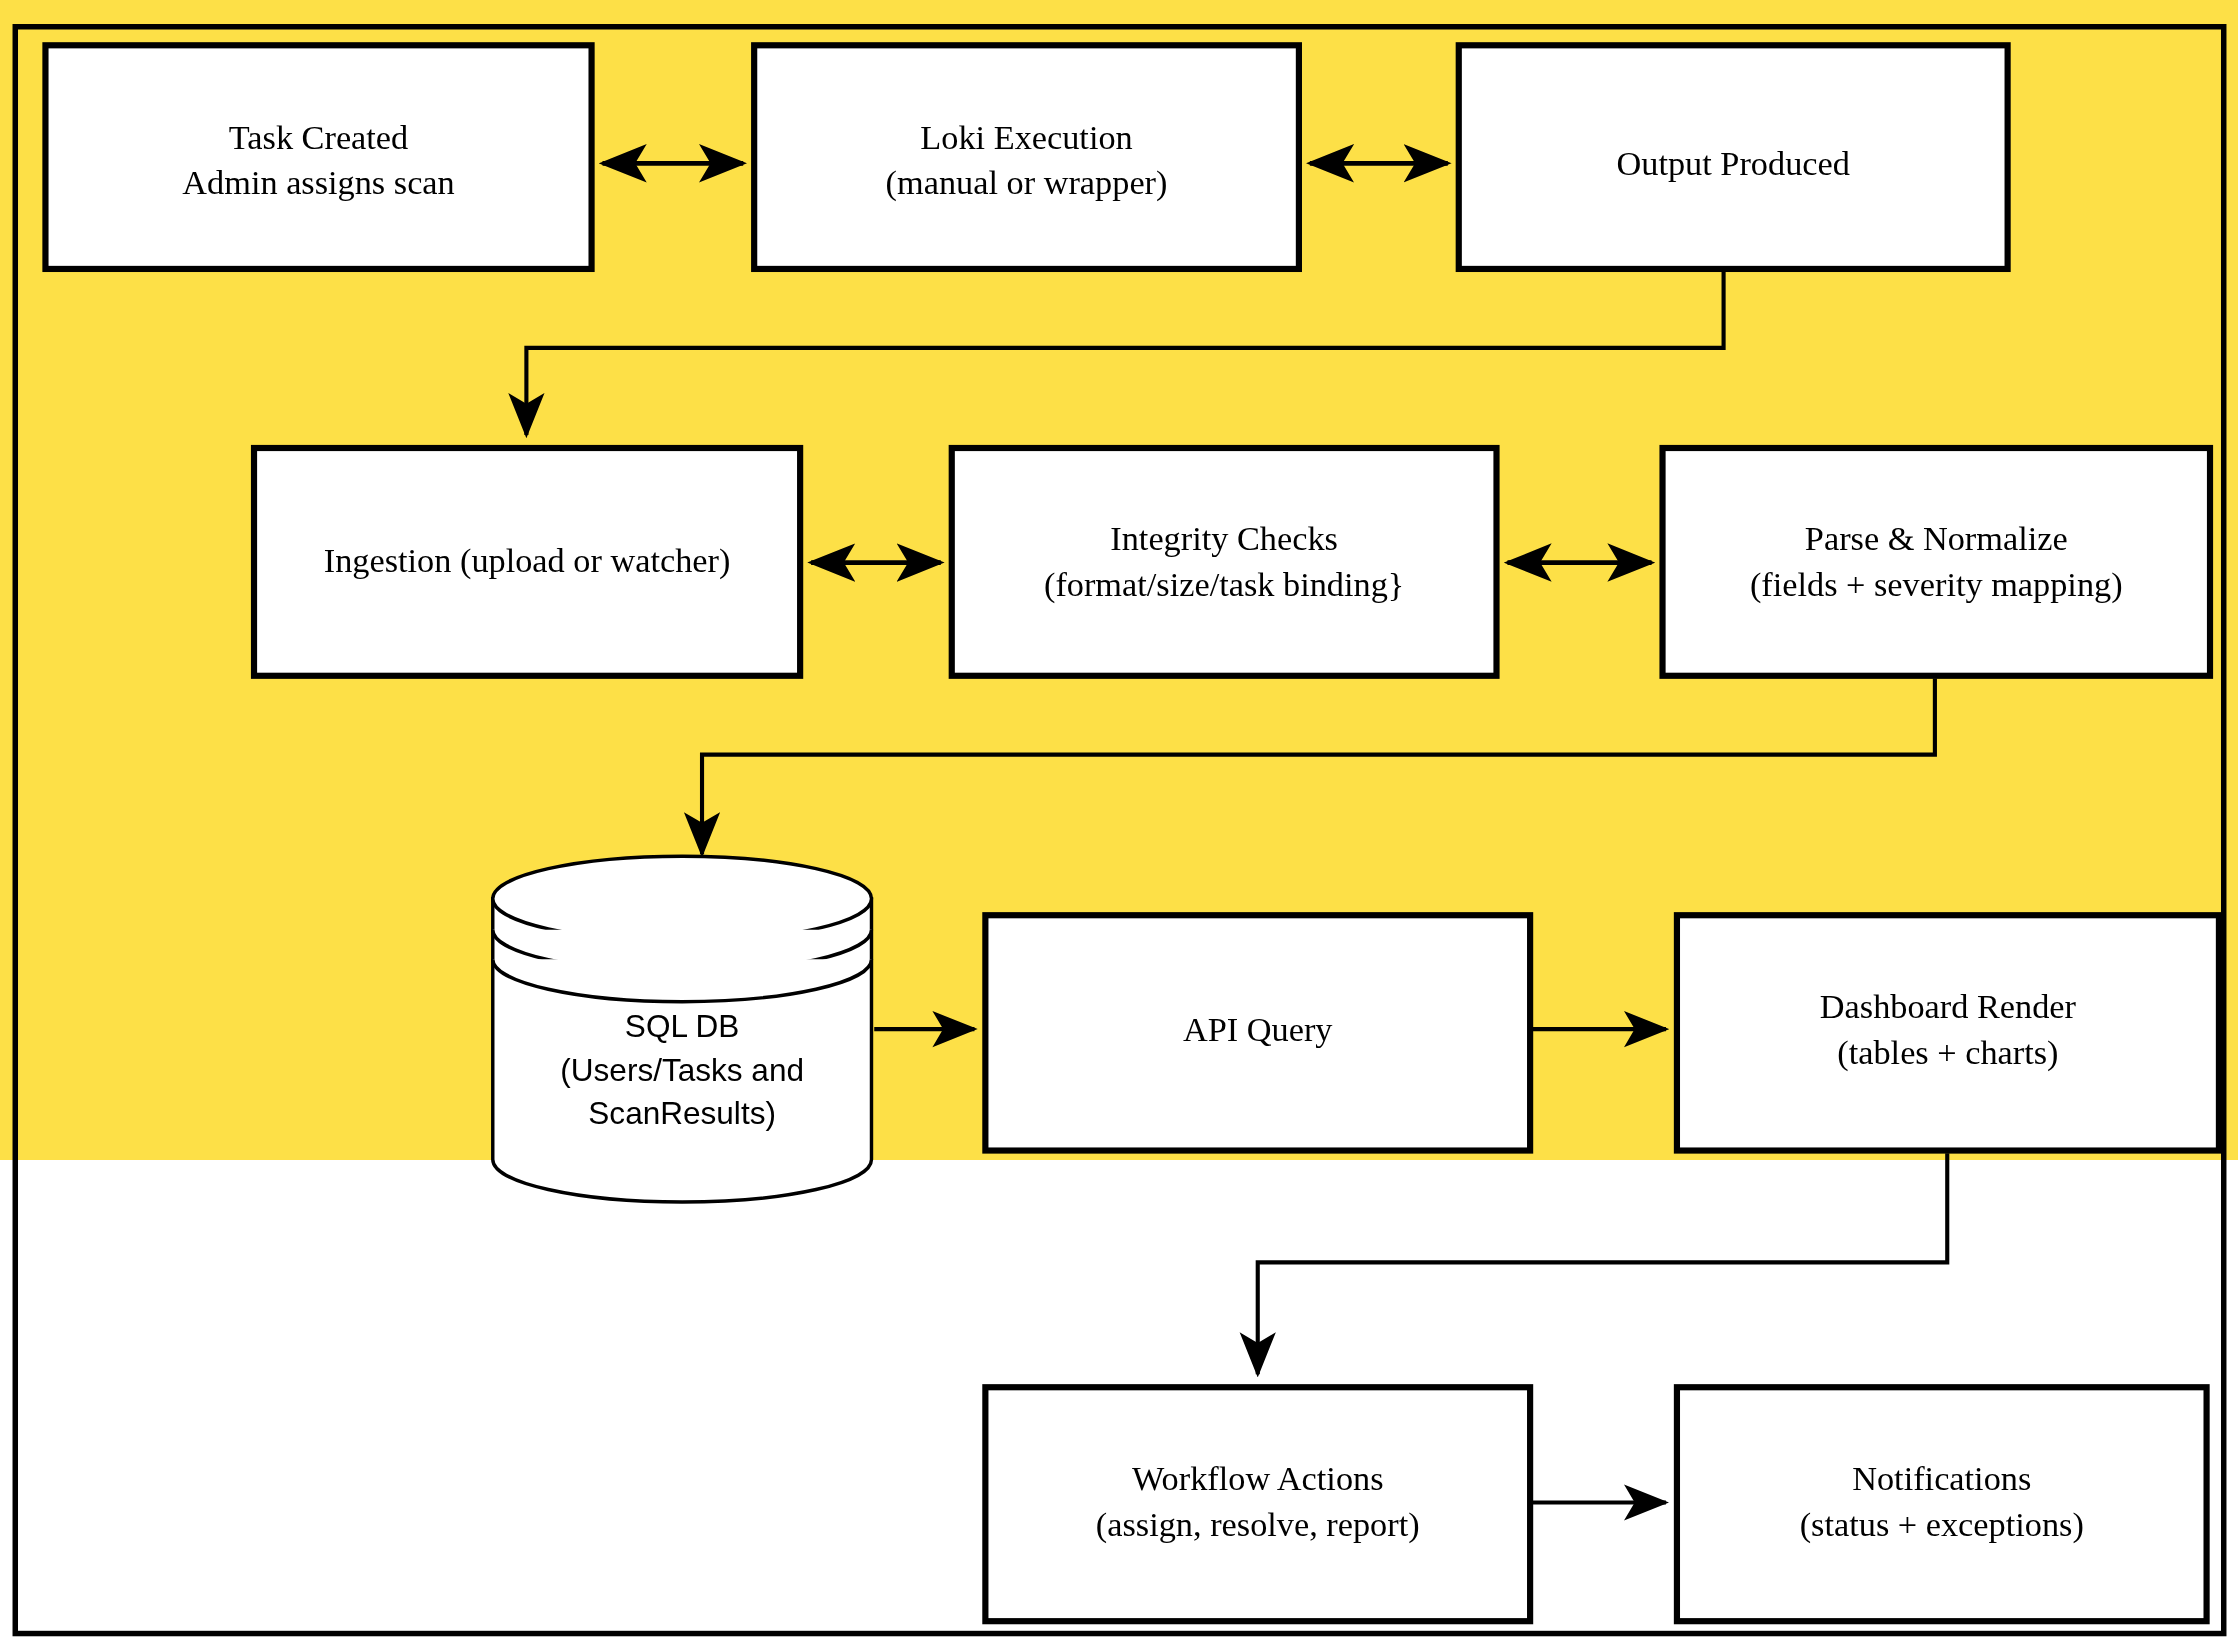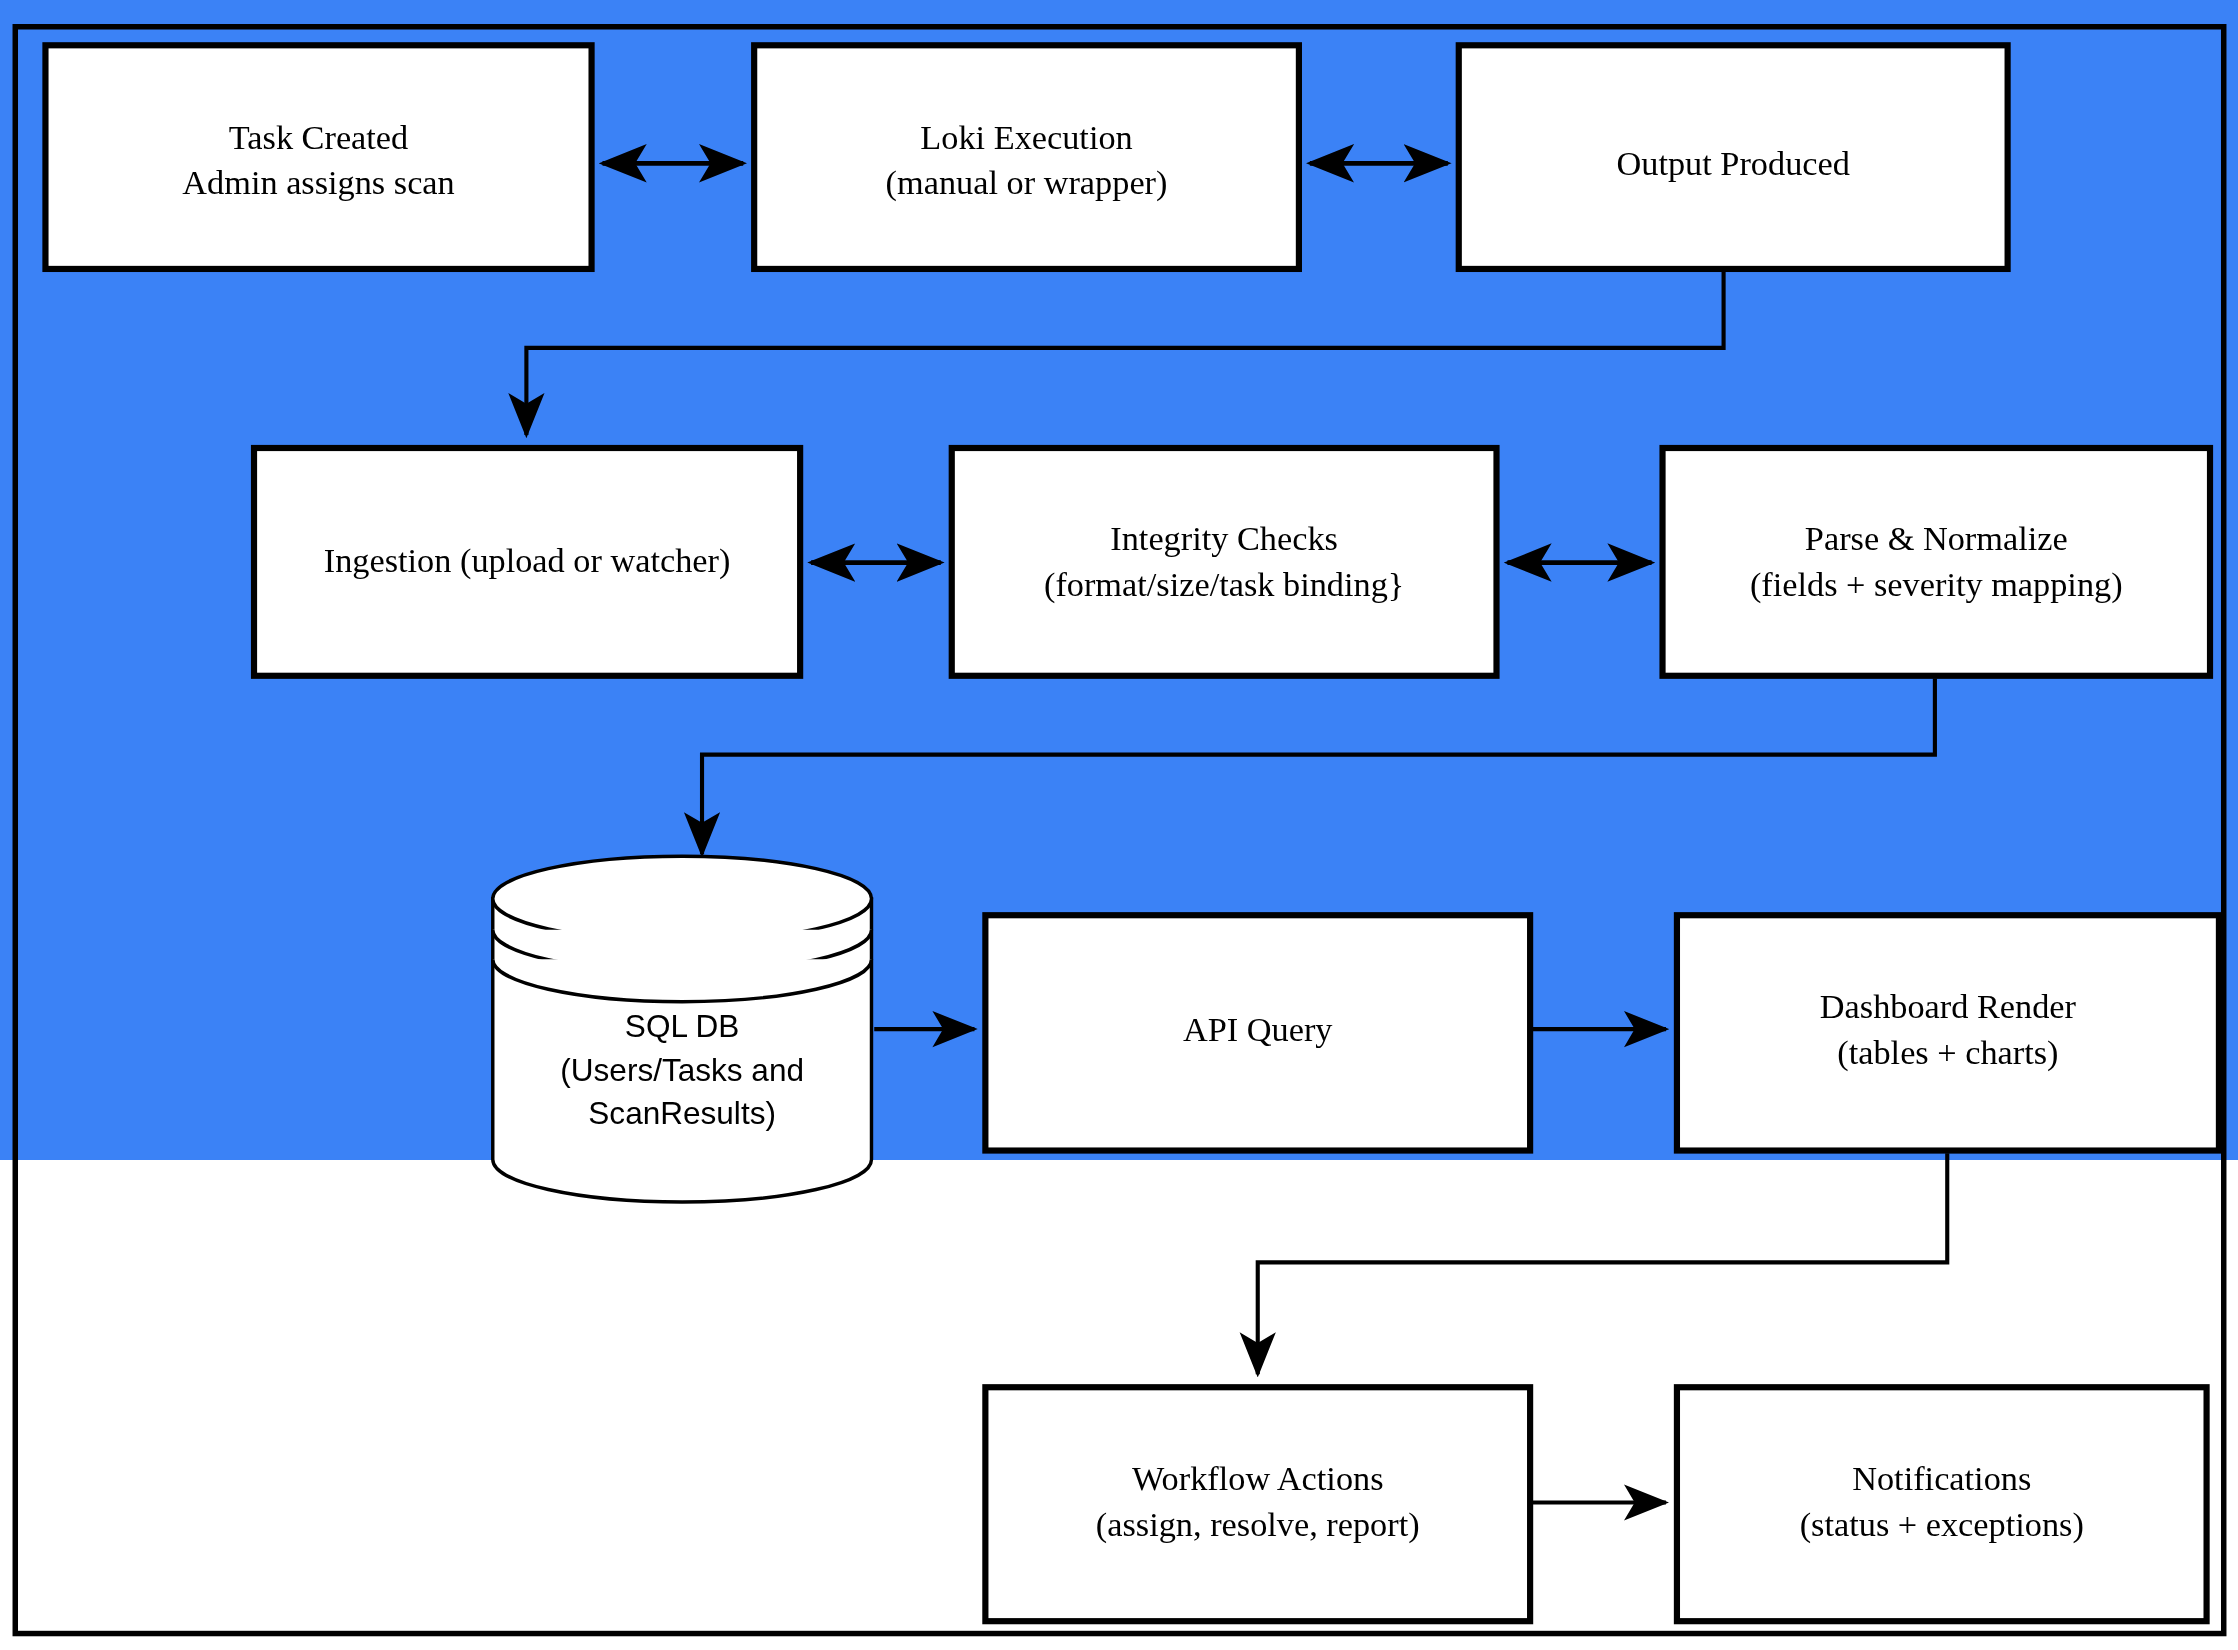--- a/index.html
+++ b/index.html
@@ -11,21 +11,21 @@
   body {
     width: 2239px;
     height: 1650px;
     overflow: hidden;
     font-family: "Liberation Serif", "DejaVu Serif", serif;
   }
   #diagram-root {
     position: relative;
     width: 2239px;
     height: 1160px;
-    background: #3b82f6;
+    background: #fde047;
   }
   svg#flow-svg {
     display: block;
     width: 2239px;
     height: 1650px;
   }
   .node-box {
     fill: #ffffff;
     stroke: #000000;
     stroke-width: 9;

